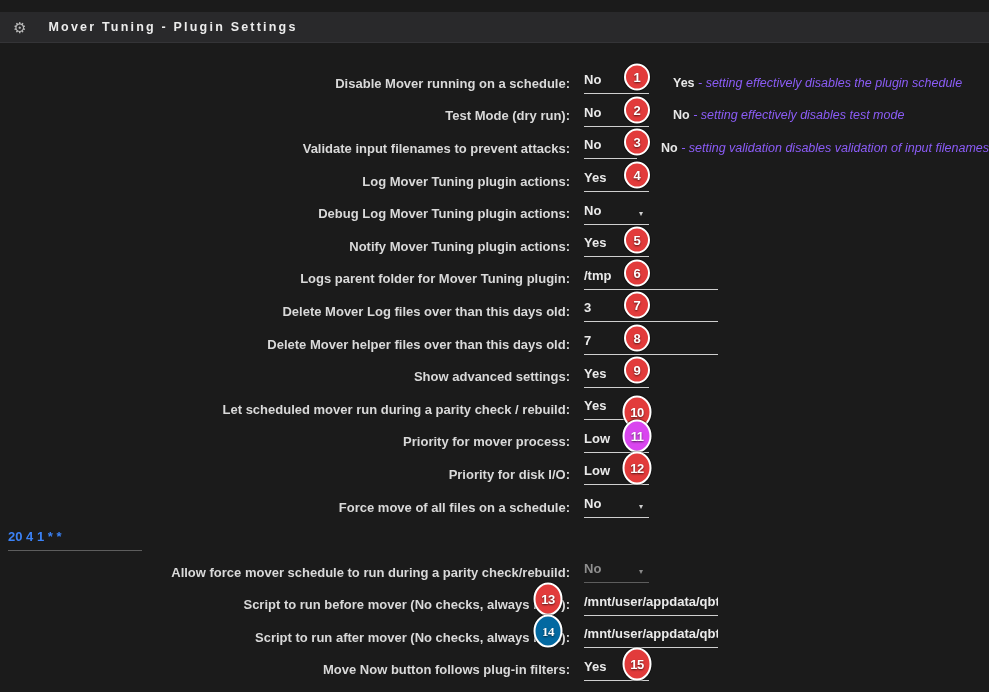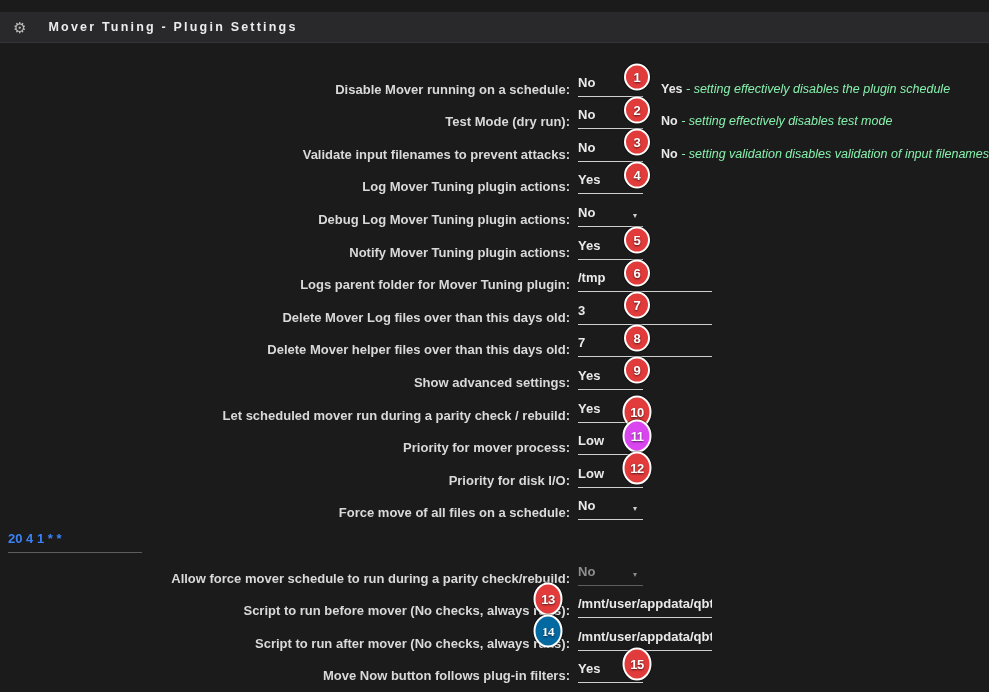--- a/index.html
+++ b/index.html
@@ -19,21 +19,21 @@
     color:#b9b9b9;font-size:15px;line-height:15px;margin:0 10px 0 13px;
   }
   .titlebar .title{
     color:#ececec;font-size:12.5px;font-weight:700;letter-spacing:2.2px;margin-left:12px;
   }
   
   .form{
     position:absolute;top:43px;left:0;width:989px;padding-top:21px;
   }
   .row{
-    position:relative;height:32.6px;display:flex;align-items:flex-end;
+    position:relative;height:32.6px;display:flex;align-items:center;gap:6px;
   }
   .lbl{
     width:570px;flex:0 0 570px;text-align:right;
     color:#d9d9d9;font-size:13px;font-weight:700;
     padding-top:6px;line-height:15px;
   }
   .ctl{
     position:relative;margin-left:8px;height:21px;margin-top:6px;
     border-bottom:1px solid #cfcfcf;
     color:#eaeaea;font-size:13px;font-weight:700;line-height:15px;
@@ -56,21 +56,21 @@
     box-shadow:0 0 0 1px rgba(0,0,0,.35);
   }
   .badge.d1{width:22px;height:23px;font-size:13px;}
   .badge.d2{width:25px;height:29px;font-size:13px;letter-spacing:-0.5px;}
   
   .help{
     margin-left:18px;padding-top:6px;font-size:12.5px;color:#dcdcdc;line-height:15px;
     white-space:nowrap;
   }
   .help b{font-weight:700;color:#e8e8e8;}
-  .help i{color:#86efac;}
+  .help i{color:#8b5cf6;}
 </style>
 </head>
 <body>
 
 <div class="titlebar">
   <span class="gear">⚙</span>
   <span class="title">Mover Tuning - Plugin Settings</span>
 </div>
 
 <div class="form">

